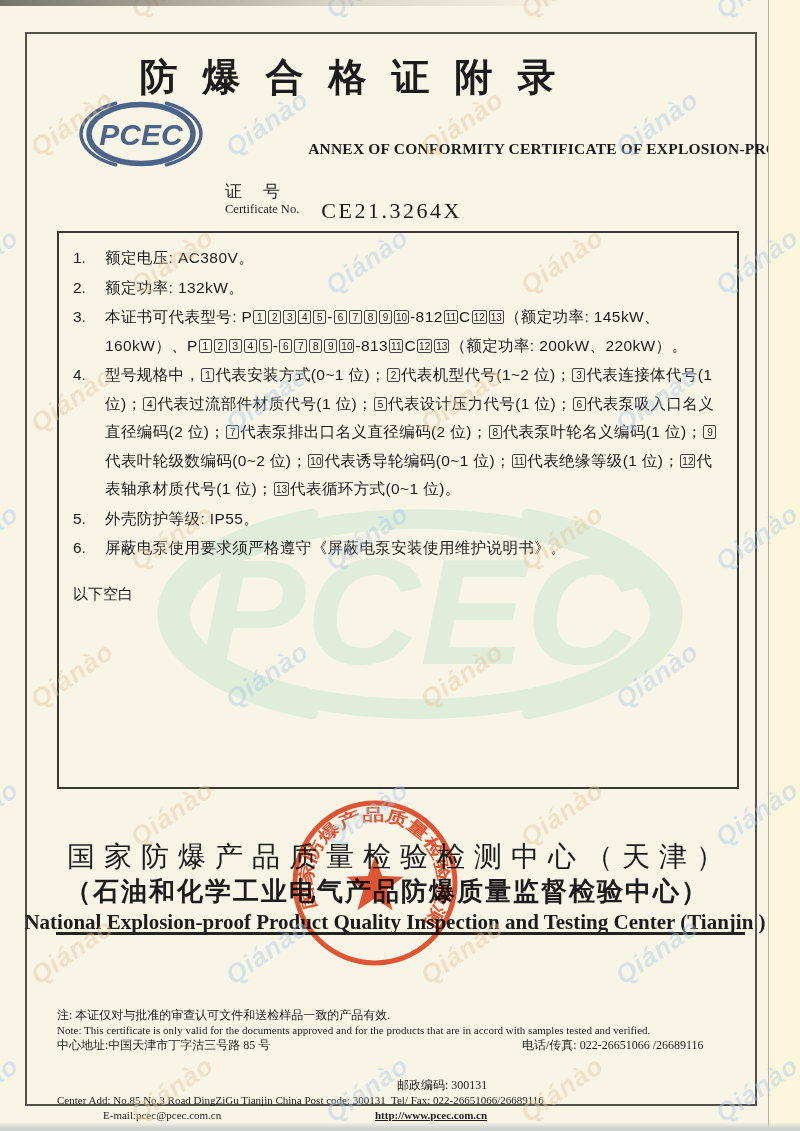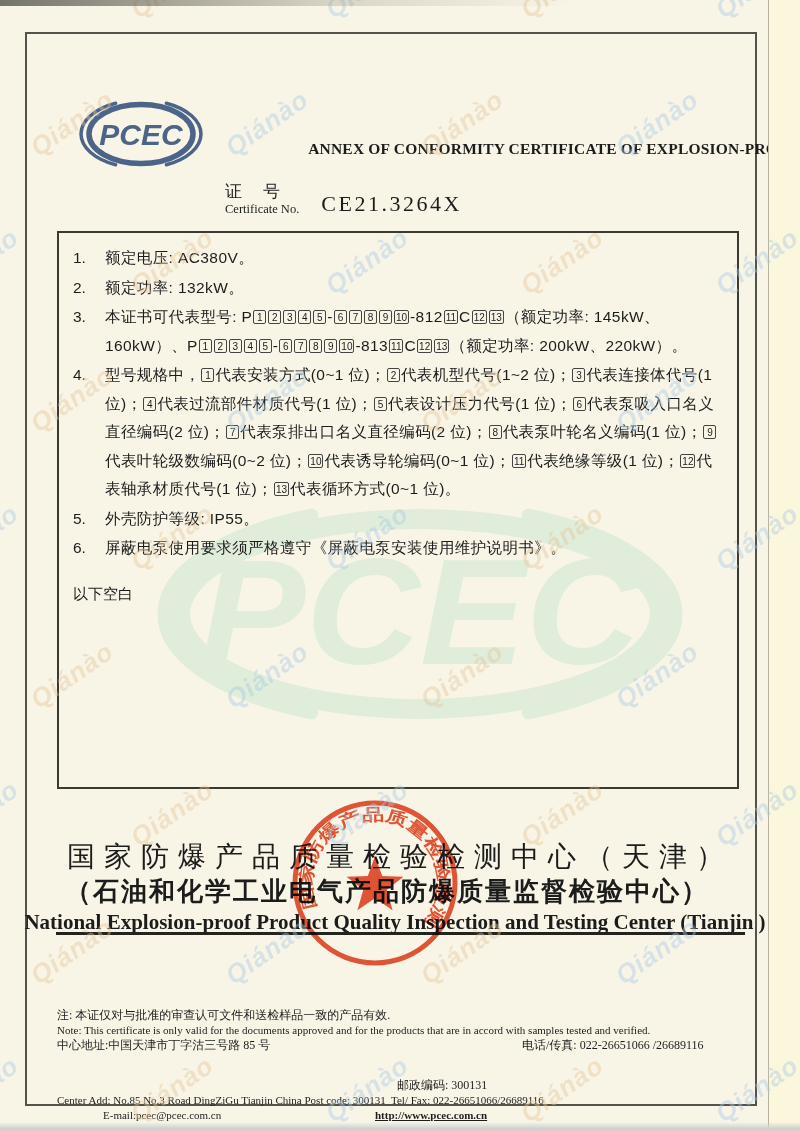--- a/index.html
+++ b/index.html
@@ -23,21 +23,21 @@
 
   
   .logo-svg{position:absolute;left:78px;top:98px;width:126px;height:72px;z-index:2;}
   .title{position:absolute;left:0;right:80px;top:52px;text-align:center;font-size:38px;font-weight:bold;
     letter-spacing:25px;z-index:2;font-family:"Liberation Sans",sans-serif;}
   .subtitle{position:absolute;left:24px;right:0;top:140px;text-align:right;font-size:15.5px;font-weight:bold;
     font-family:"Liberation Serif",serif;letter-spacing:.2px;z-index:2;}
   .certline{position:absolute;left:225px;top:182px;display:flex;align-items:flex-start;gap:22px;z-index:2;}
   .certlabel .cn{font-size:17px;letter-spacing:2px;line-height:20px;}
   .certlabel .en{font-size:12.5px;font-family:"Liberation Serif",serif;line-height:15px;}
-  .certno{font-size:22px;font-family:"Liberation Serif",serif;letter-spacing:2.5px;margin-top:9px;}
+  .certno{font-size:22px;font-family:"Liberation Serif",serif;letter-spacing:2.5px;margin-top:16px;}
 
   
   .itembox{position:absolute;left:57px;top:231px;width:682px;height:558px;border:2px solid #3a3a33;
     padding:11px 16px 0 14px;z-index:2;background:transparent;}
   .item{display:flex;margin-bottom:1px;}
   .item .num{width:32px;flex:none;font-size:15.5px;line-height:28.5px;}
   .item .txt{flex:1;font-size:15.5px;line-height:28.5px;letter-spacing:.4px;}
   .bn{display:inline-block;min-width:13px;height:14px;line-height:13px;padding:0 1px;margin:0 1px;
     border:1px solid #444;border-radius:2px;font-size:10px;text-align:center;vertical-align:1px;letter-spacing:0;}
   .blanknote{font-size:15px;line-height:28.5px;margin-top:17px;}
@@ -77,20 +77,21 @@
 
   <div class="frame"></div>
 
   <svg class="logo-svg" viewBox="0 0 126 72">
     <path d="M37.6,5.2 A60,34 0 0 0 37.6,66.8" fill="none" style="stroke:var(--logo-blue)" stroke-width="3.5" stroke-linecap="round"></path>
     <path d="M88.4,5.2 A60,34 0 0 1 88.4,66.8" fill="none" style="stroke:var(--logo-blue)" stroke-width="3.5" stroke-linecap="round"></path>
     <ellipse cx="63" cy="36" rx="52" ry="29.5" fill="none" style="stroke:var(--logo-blue)" stroke-width="5.5"></ellipse>
     <text x="63" y="46.5" text-anchor="middle" font-size="30" font-weight="bold" font-style="italic" style="fill:var(--logo-blue)">PCEC</text>
   </svg>
 
+  <div class="title">防爆合格证附录</div>
   <div class="subtitle">ANNEX OF CONFORMITY CERTIFICATE OF EXPLOSION-PROOF</div>
 
   <div class="certline">
     <div class="certlabel">
       <div class="cn">证　号</div>
       <div class="en">Certificate No.</div>
     </div>
     <div class="certno">CE21.3264X</div>
   </div>
 

